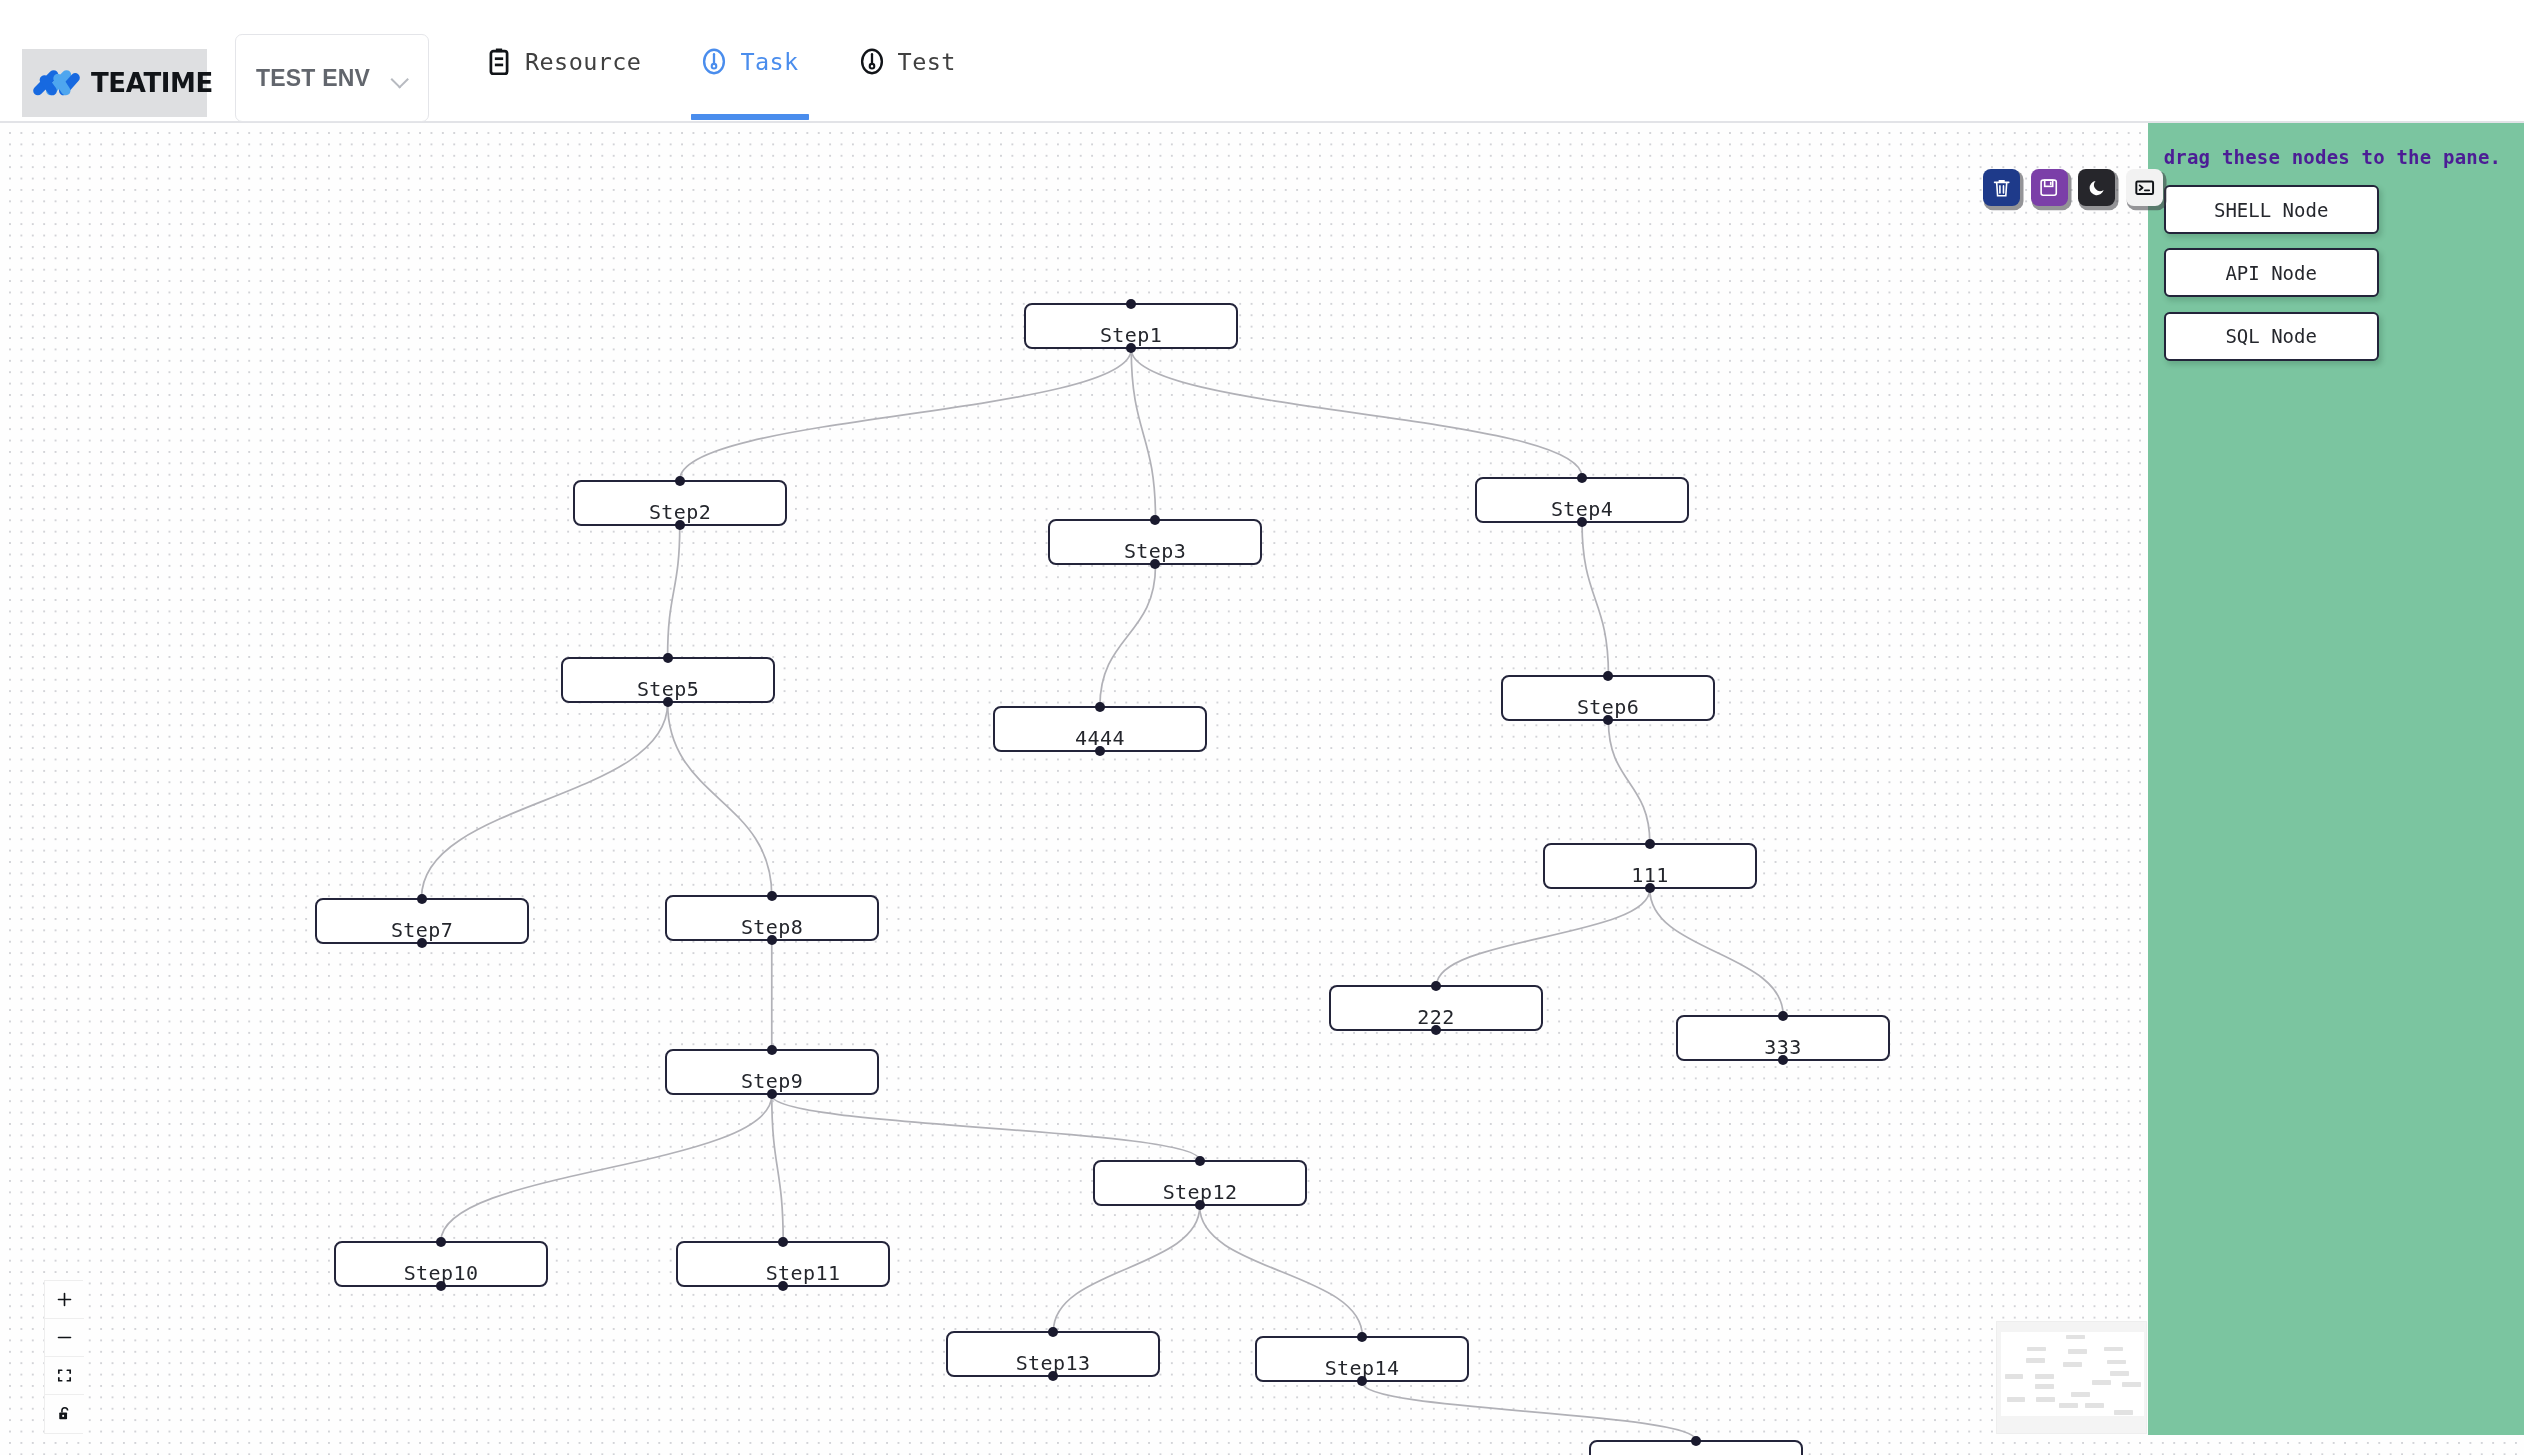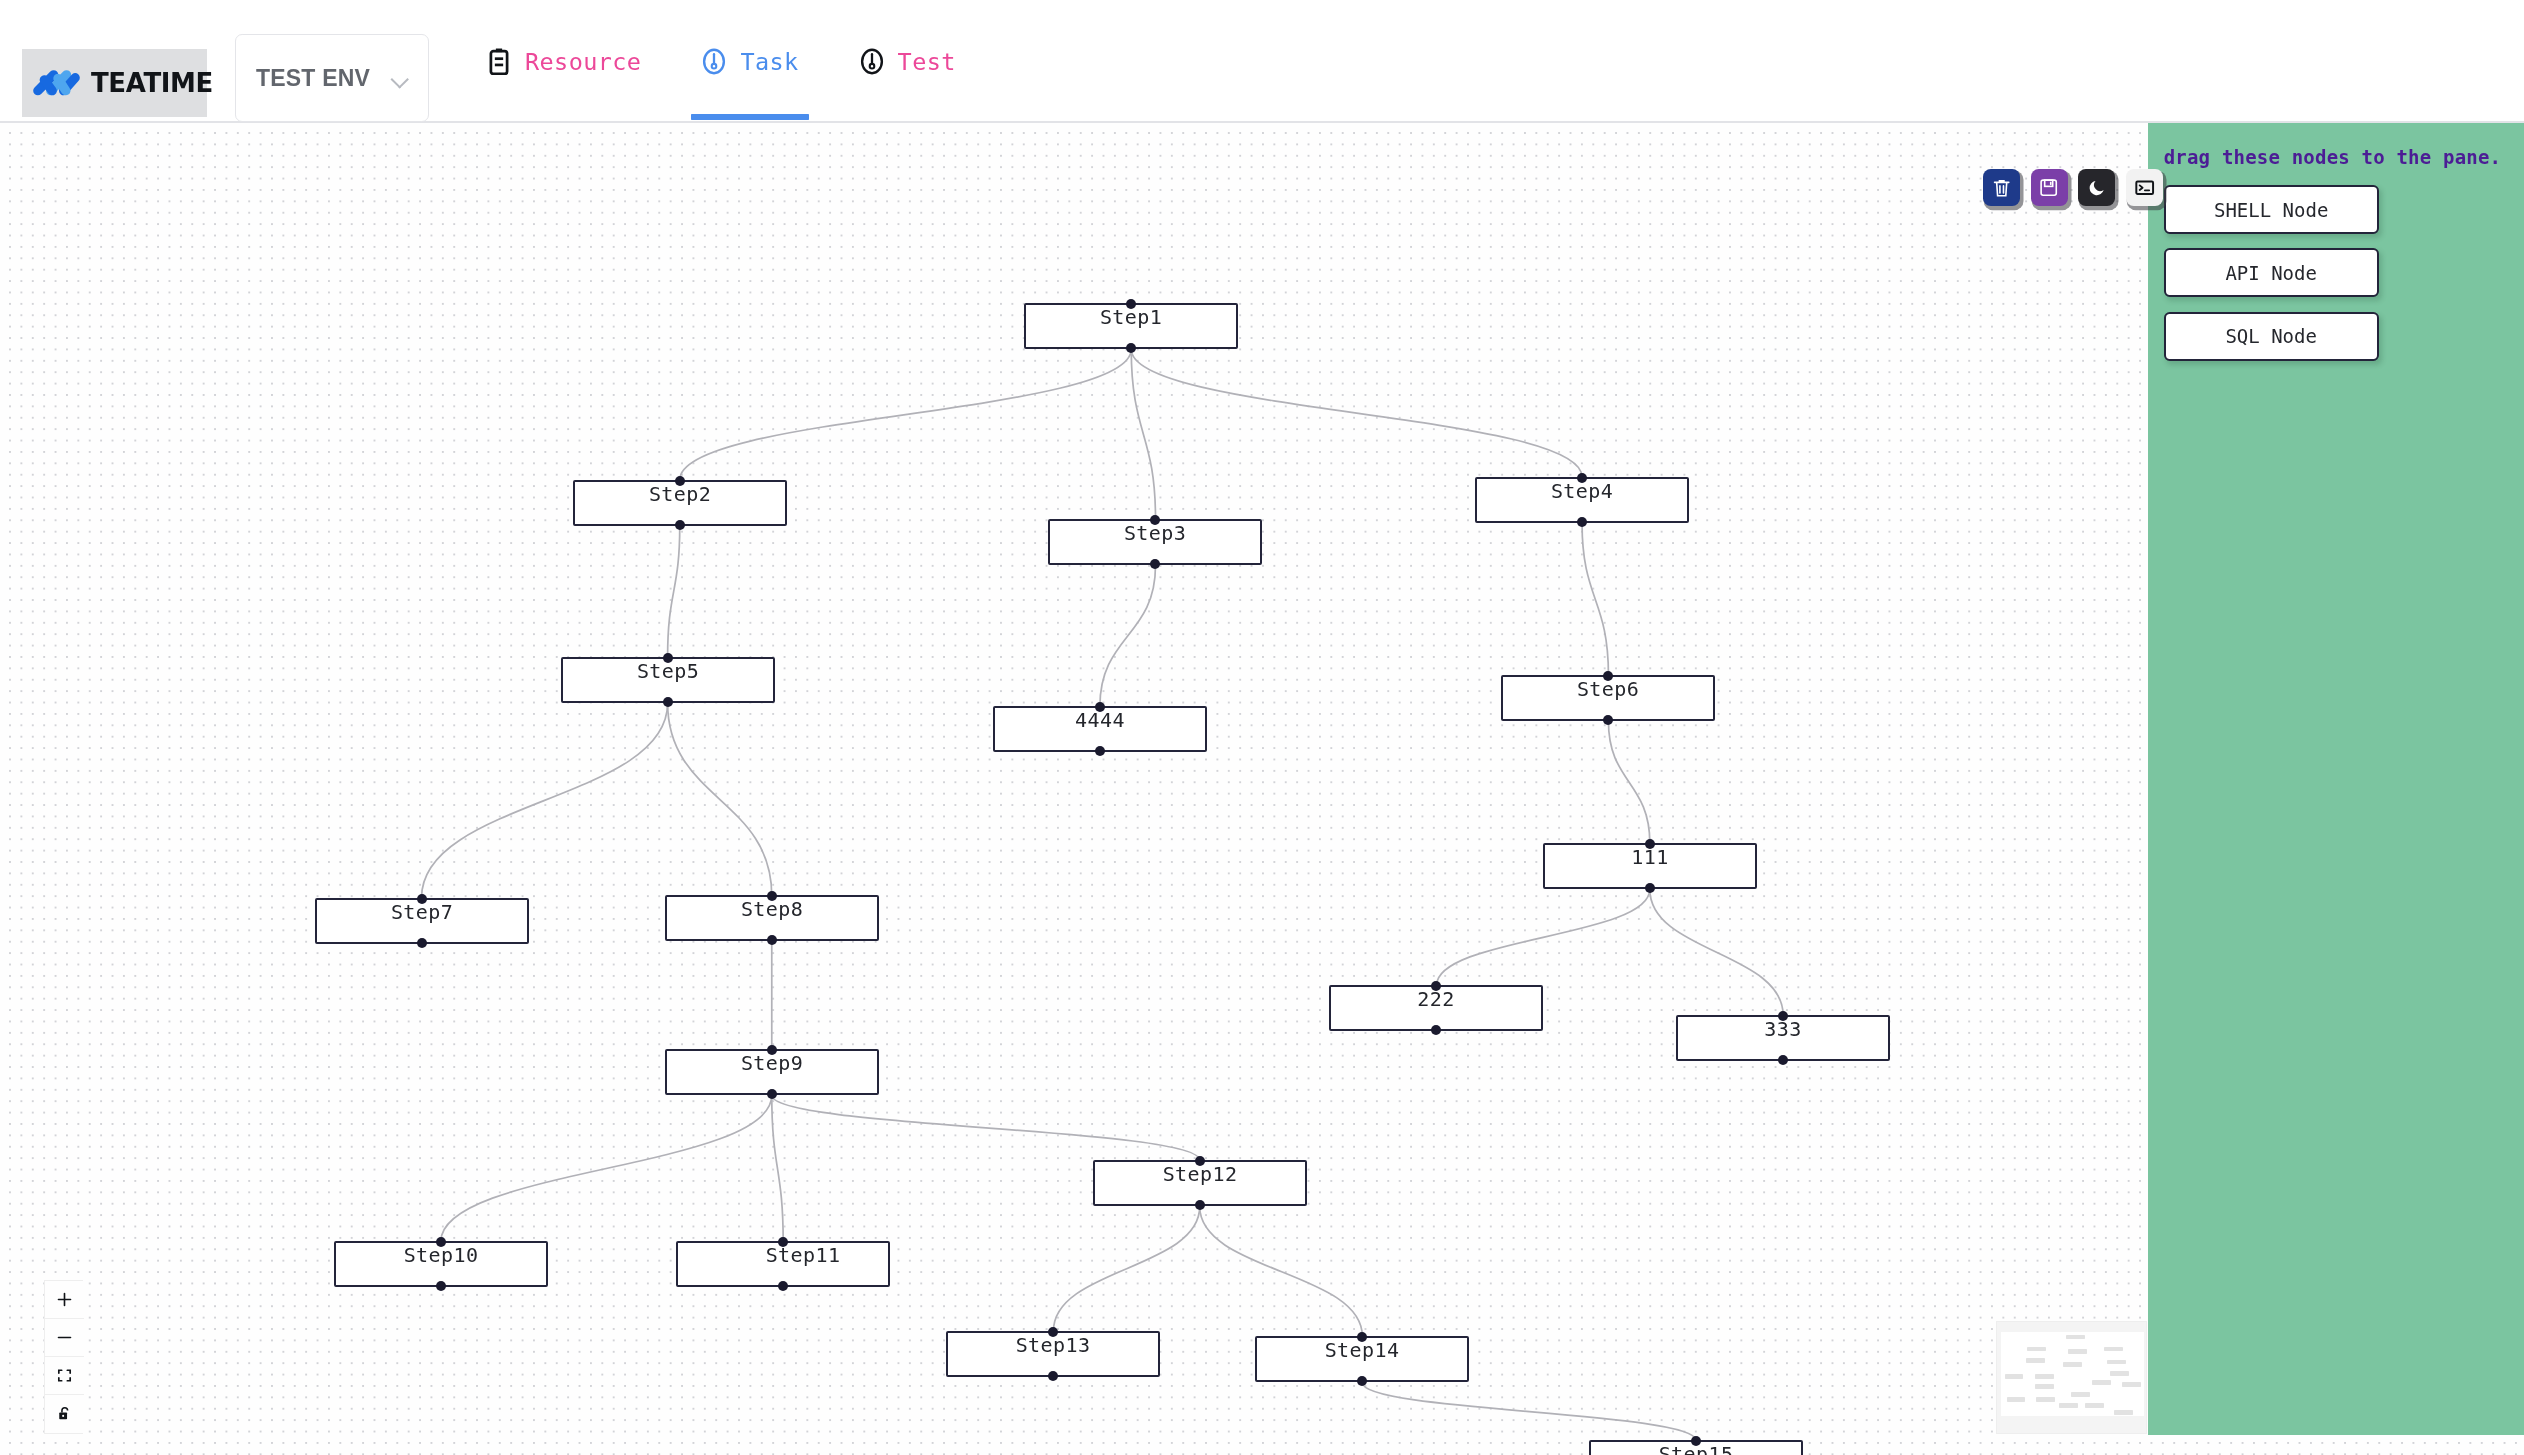--- a/index.html
+++ b/index.html
@@ -71,21 +71,21 @@
   .tab {
     position: relative;
     height: 123px;
     display: flex; align-items: center; gap: 13px;
     padding: 0 30px;
     cursor: pointer;
   }
   .tab-label {
     font-family: "DejaVu Sans Mono", monospace;
     font-size: 23.5px;
-    color: #ec4899;
+    color: #404040;
     letter-spacing: 0.4px;
     white-space: nowrap;
   }
   .tab.active .tab-label { color: #4a8ded; }
   .tab-underline {
     position: absolute; left: 20px; right: 20px; bottom: 2.9px;
     height: 5.7px; background: #4a8ded; border-radius: 0.7px;
     display: none;
   }
   .tab.active .tab-underline { display: block; }
@@ -104,22 +104,22 @@
 
   
   #edge-layer { position: absolute; left: 0; top: 0; width: 2525px; height: 1332px; }
   #edge-layer path { fill: none; stroke: #b1b1b7; stroke-width: 2.4px; }
 
   
   .node {
     position: absolute;
     background: #ffffff;
     border: 2.1px solid #23243a;
-    border-radius: 2px;
-    display: flex; align-items: flex-start; justify-content: center;
+    border-radius: 8px;
+    display: flex; align-items: flex-end; justify-content: center;
     cursor: grab;
     box-shadow: 0 0 0 0 rgba(0,0,0,0);
   }
   .node-label {
     font-family: "DejaVu Sans Mono", monospace;
     font-size: 20px;
     color: #24262c;
     letter-spacing: 0.4px;
     user-select: none;
   }

